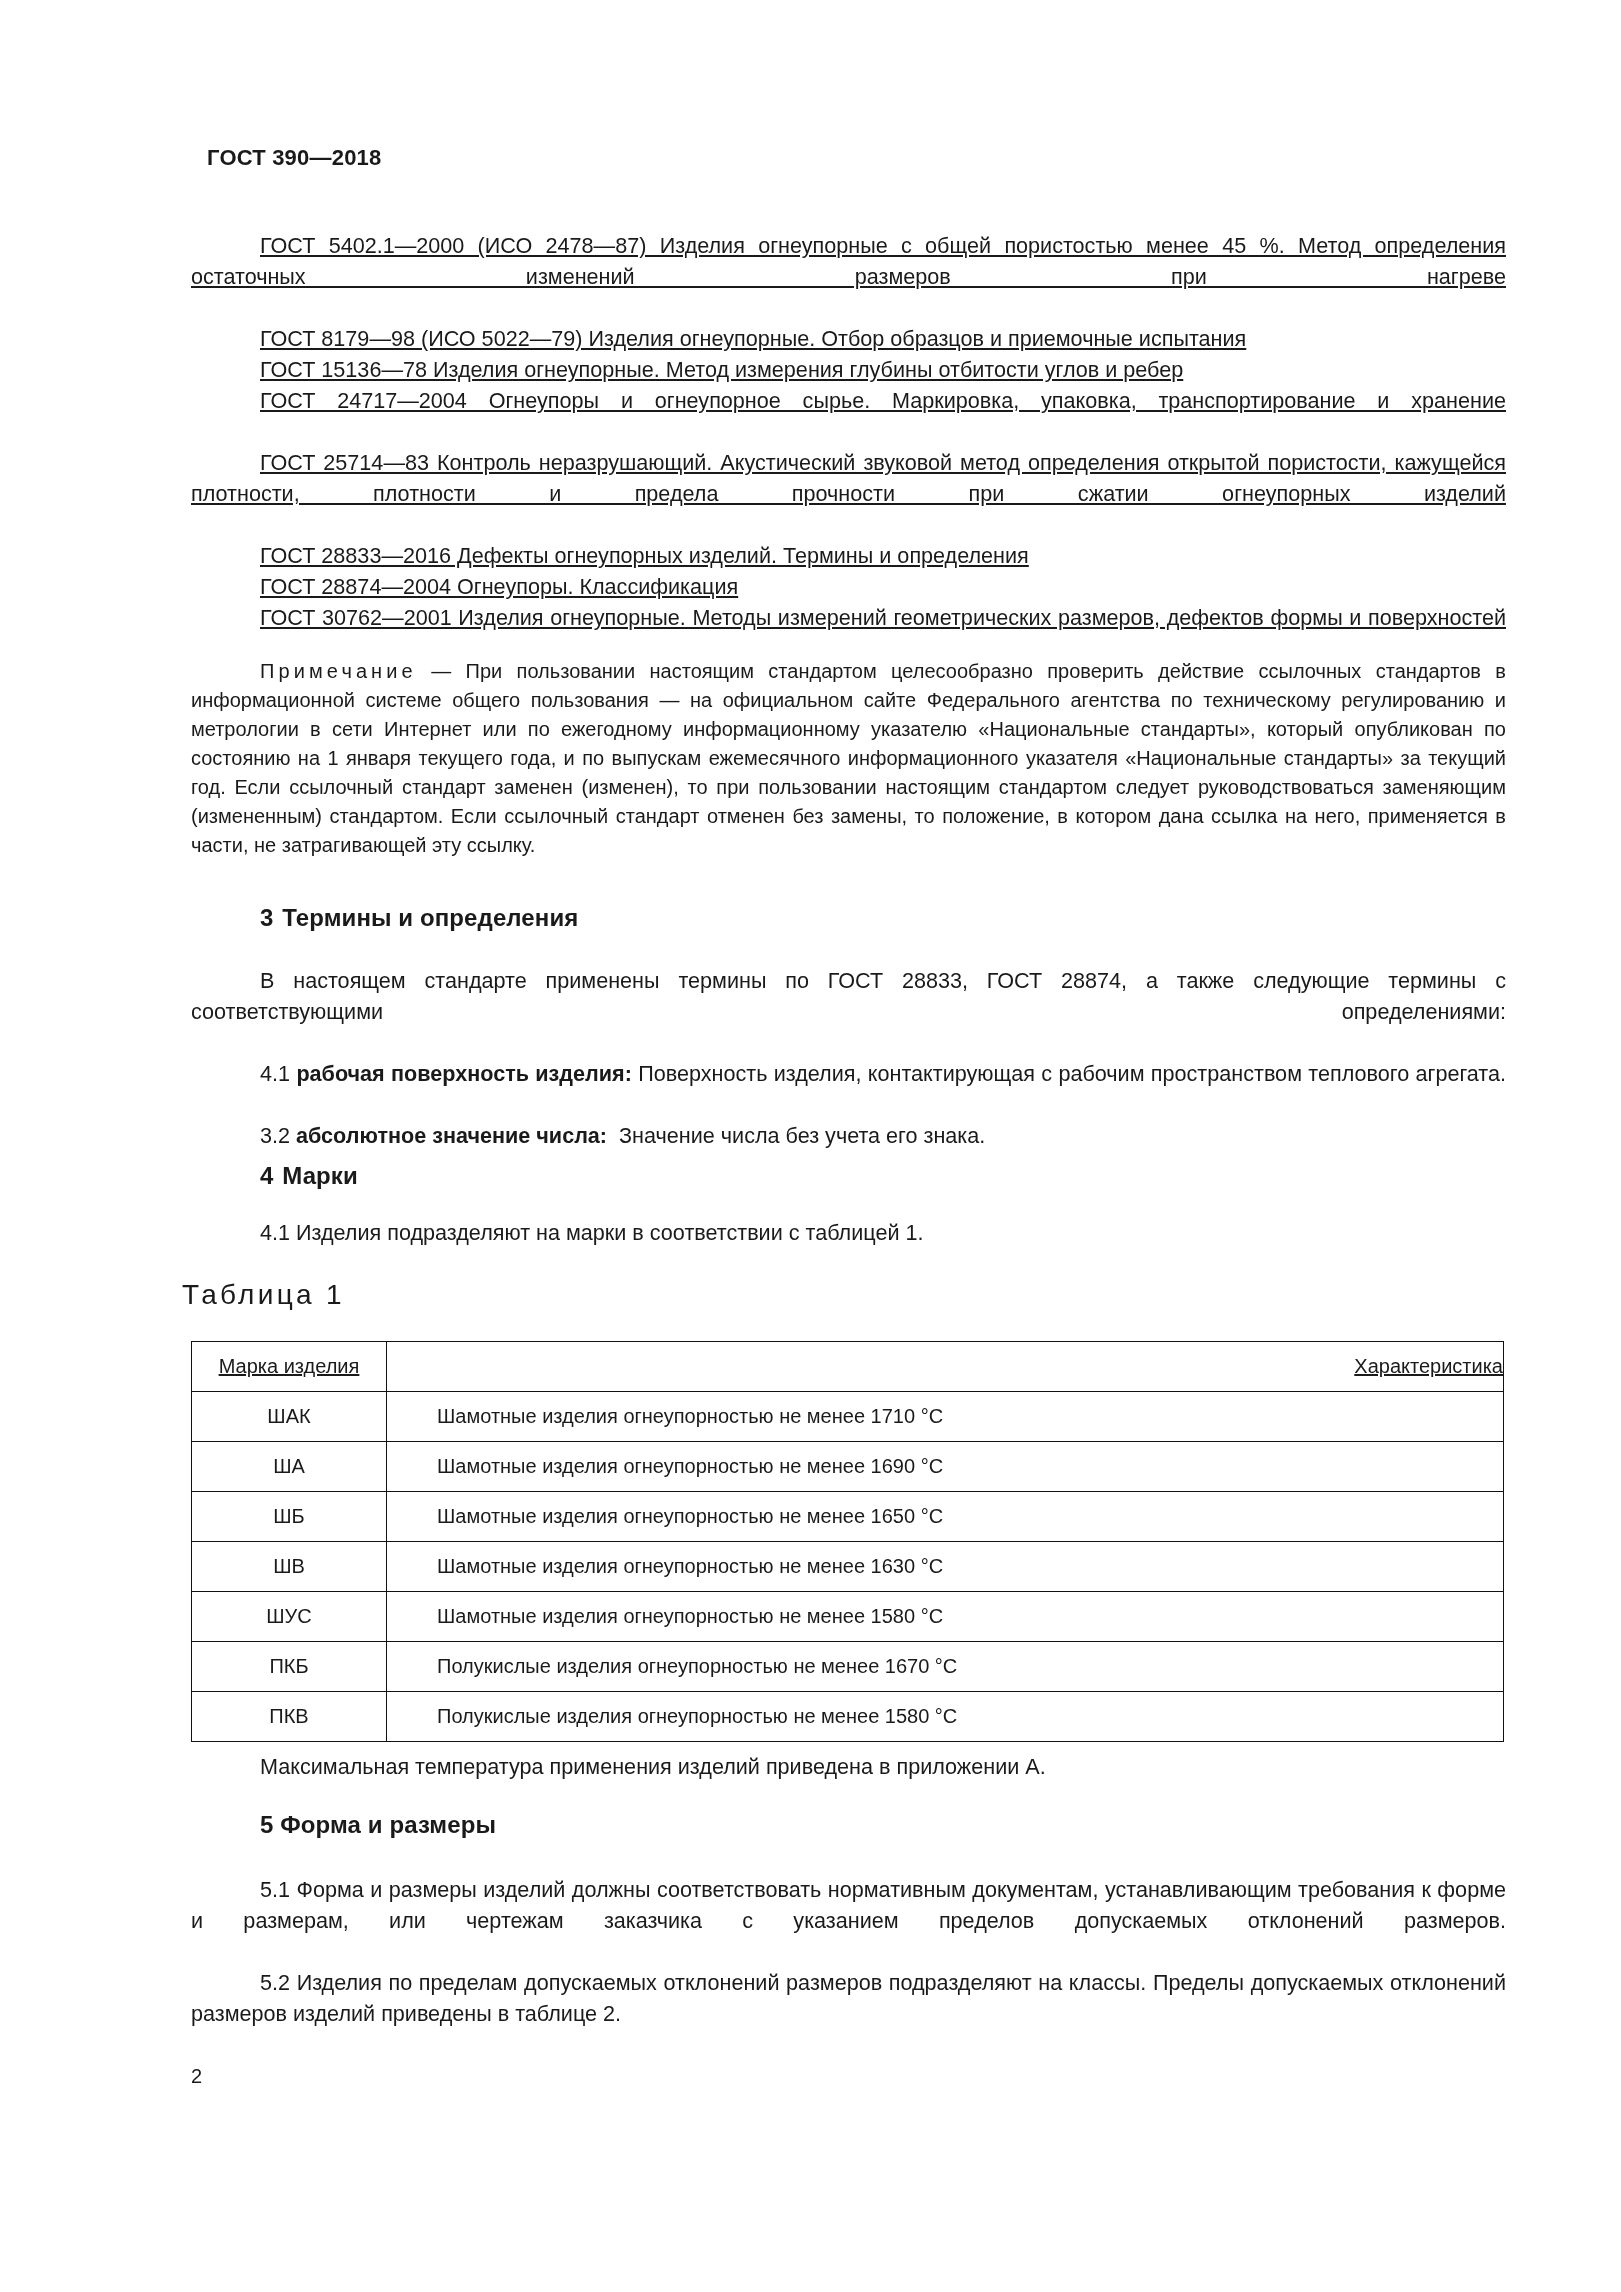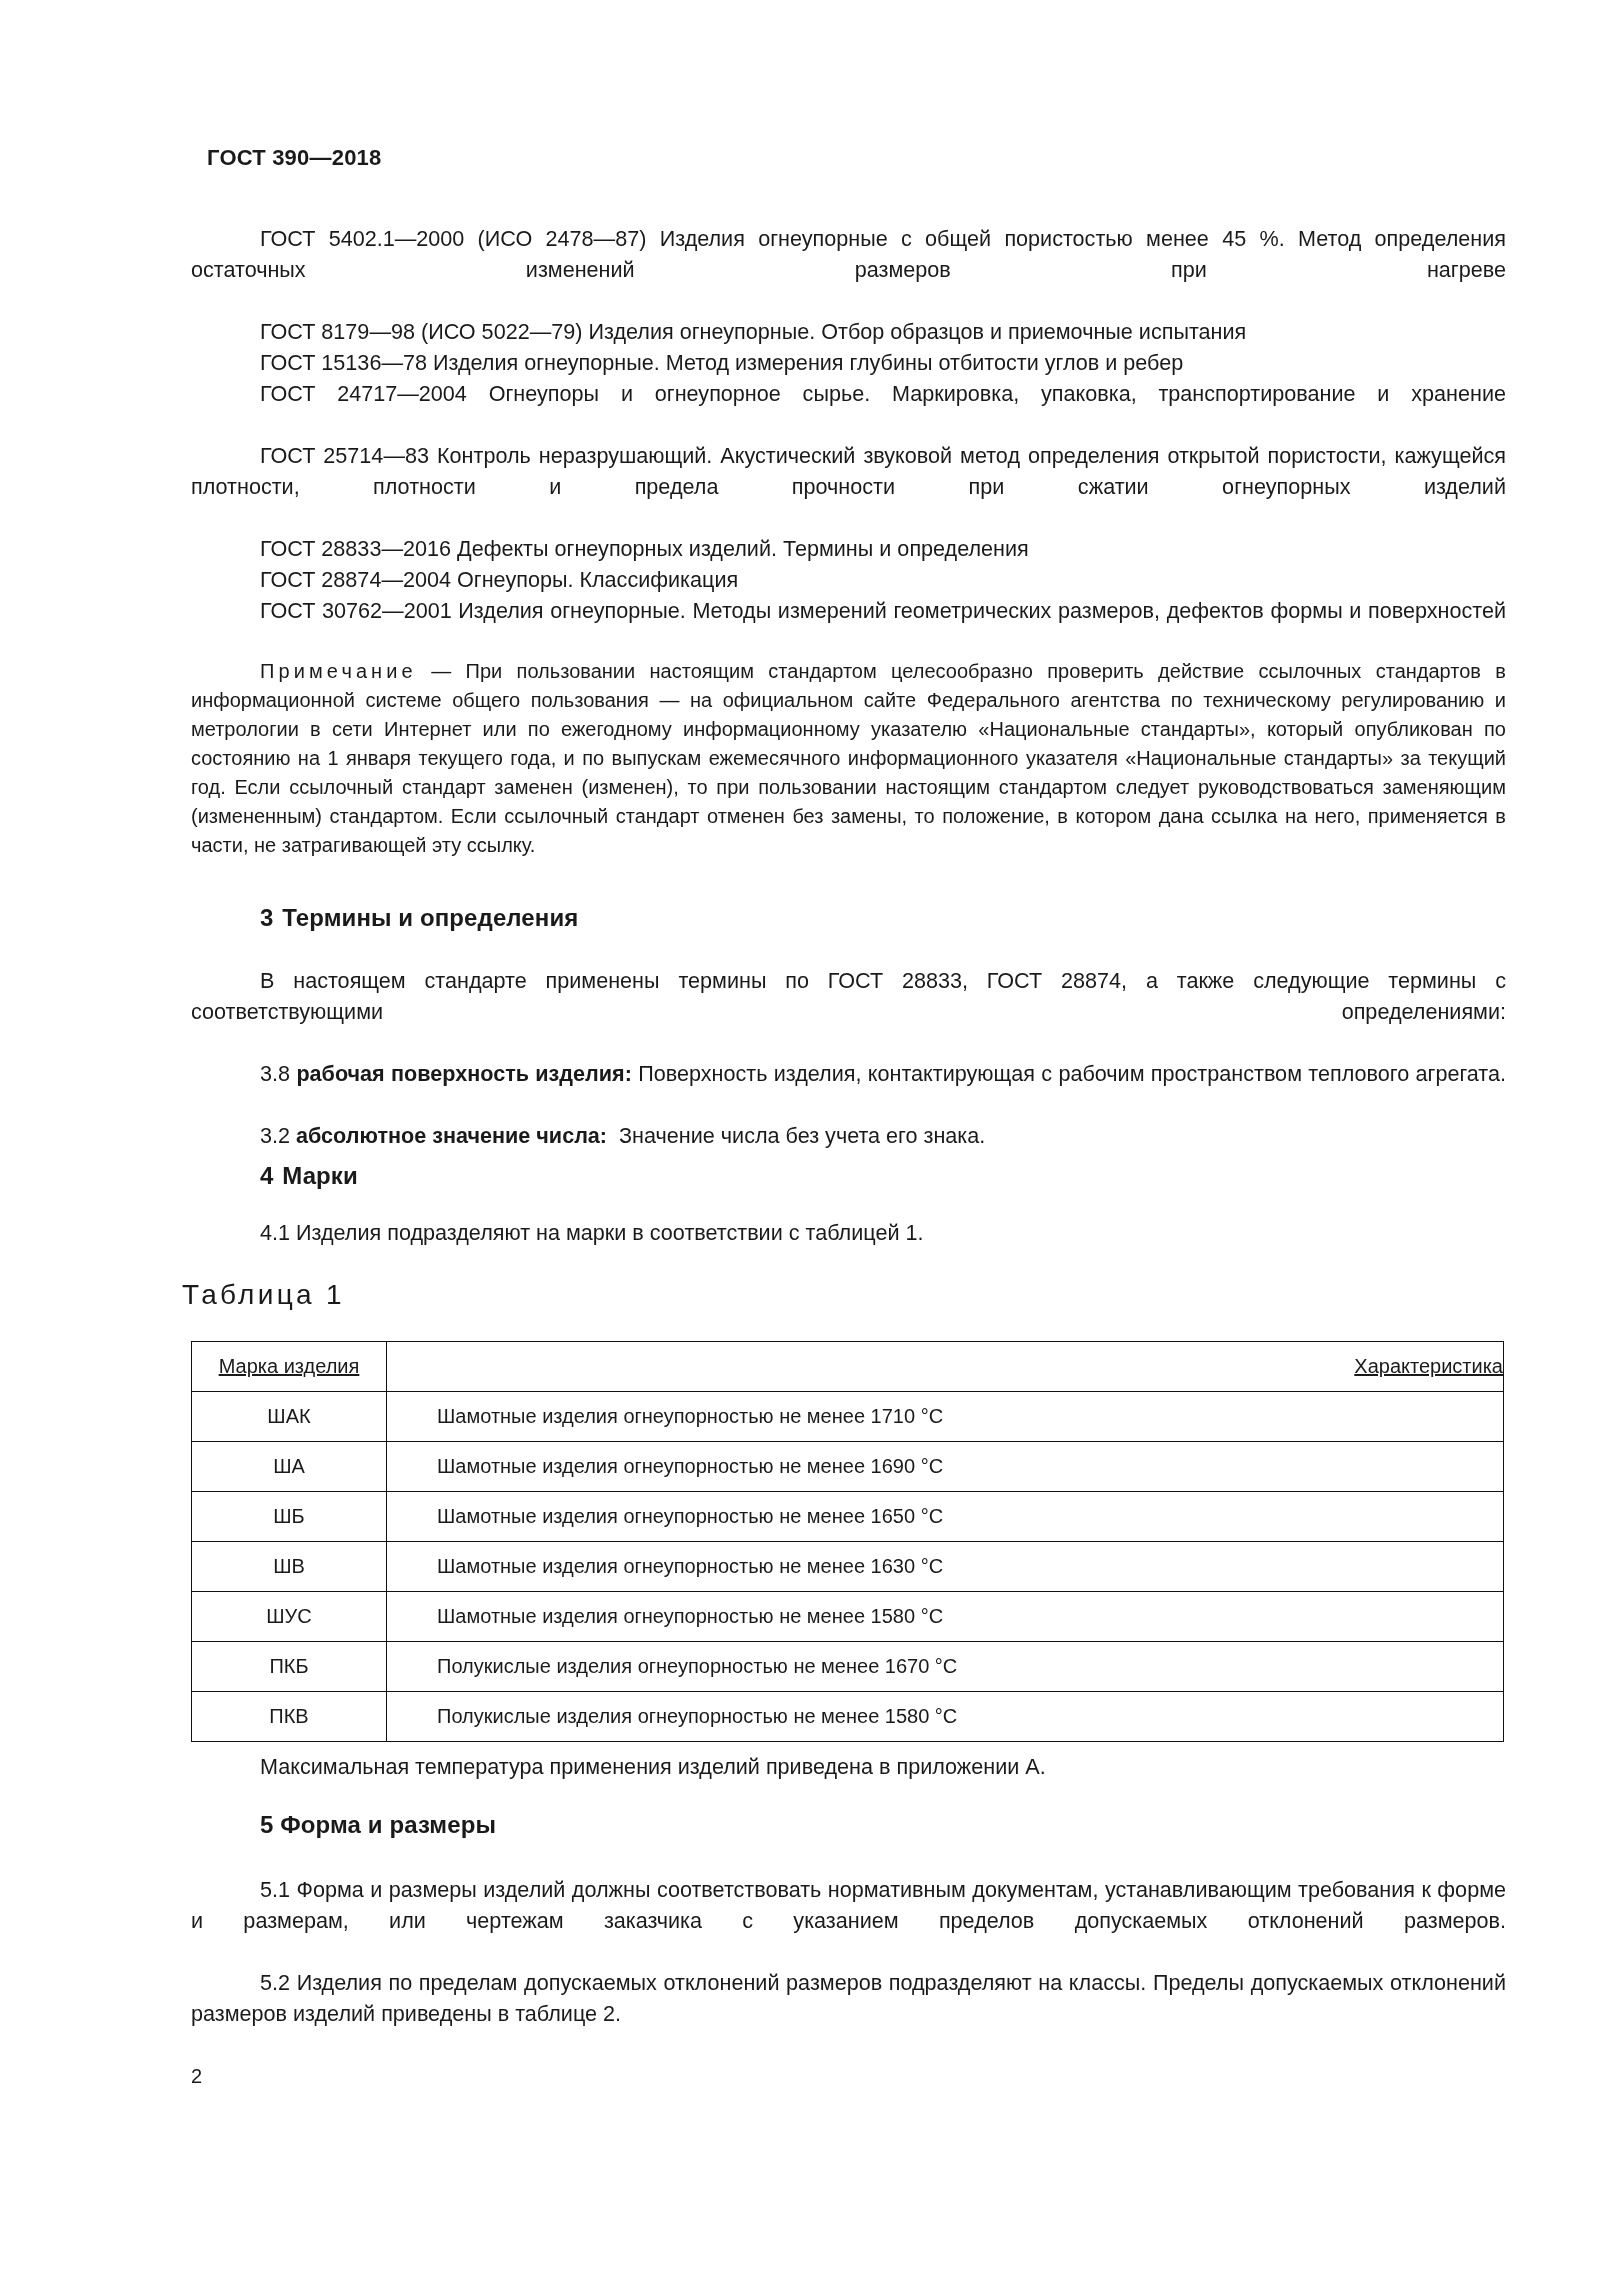--- a/index.html
+++ b/index.html
@@ -31,22 +31,23 @@
     font-size: 22px;
     font-weight: bold;
     letter-spacing: 0.2px;
     white-space: nowrap;
   }
 
   
   .body-block {
     position: absolute;
     left: 191px;
-    top: 223px;
+    top: 230px;
     width: 1315px;
+    text-decoration: underline;
   }
   p.just {
     margin: 0;
     font-size: 21.6px;
     line-height: 31px;
     text-align: justify;
     text-justify: inter-word;
     text-indent: 69px;
     hyphens: manual;
   }
@@ -148,21 +149,21 @@
     <p class="just nojustify-last">ГОСТ 28874—2004  Огнеупоры. Классификация</p>
     <p class="just">ГОСТ 30762—2001  Изделия огнеупорные. Методы измерений геометрических размеров, дефектов формы и поверхностей</p>
   </div>
 
   <p class="note"><span class="note-label">Примечание</span><span> — </span><span>При пользовании настоящим стандартом целесообразно проверить действие ссылочных стандартов в информационной системе общего пользования — на официальном сайте Федерального агентства по техническому регулированию и метрологии в сети Интернет или по ежегодному информационному указателю «Национальные стандарты», который опубликован по состоянию на 1 января текущего года, и по выпускам ежемесячного информационного указателя «Национальные стандарты» за текущий год. Если ссылочный стандарт заменен (изменен), то при пользовании настоящим стандартом следует руководствоваться заменяющим (измененным) стандартом. Если ссылочный стандарт отменен без замены, то положение, в котором дана ссылка на него, применяется в части, не затрагивающей эту ссылку.</span></p>
 
   <h2 class="sec" style="top:904px;"><span class="sec-num-gap">3</span><span>Термины и определения</span></h2>
 
   <div style="position:absolute; left:191px; top:965px; width:1315px;">
     <p class="just">В настоящем стандарте применены термины по ГОСТ 28833, ГОСТ 28874, а также следующие термины с соответствующими определениями:</p>
-    <p class="just"><span>3.8</span>&nbsp;<b>рабочая поверхность изделия:</b> <span>Поверхность изделия, контактирующая с рабочим пространством теплового агрегата.</span></p>
+    <p class="just"><span>4.1</span>&nbsp;<b>рабочая поверхность изделия:</b> <span>Поверхность изделия, контактирующая с рабочим пространством теплового агрегата.</span></p>
     <p class="just nojustify-last"><span>3.2</span>&nbsp;<b>абсолютное значение числа:</b>&nbsp; <span>Значение числа без учета его знака.</span></p>
   </div>
 
   <h2 class="sec" style="top:1162px;"><span class="sec-num-gap">4</span><span>Марки</span></h2>
 
   <div style="position:absolute; left:191px; top:1217px; width:1315px;">
     <p class="just nojustify-last">4.1  Изделия подразделяют на марки в соответствии с таблицей 1.</p>
   </div>
 
   <div class="table-caption">Таблица 1</div>

